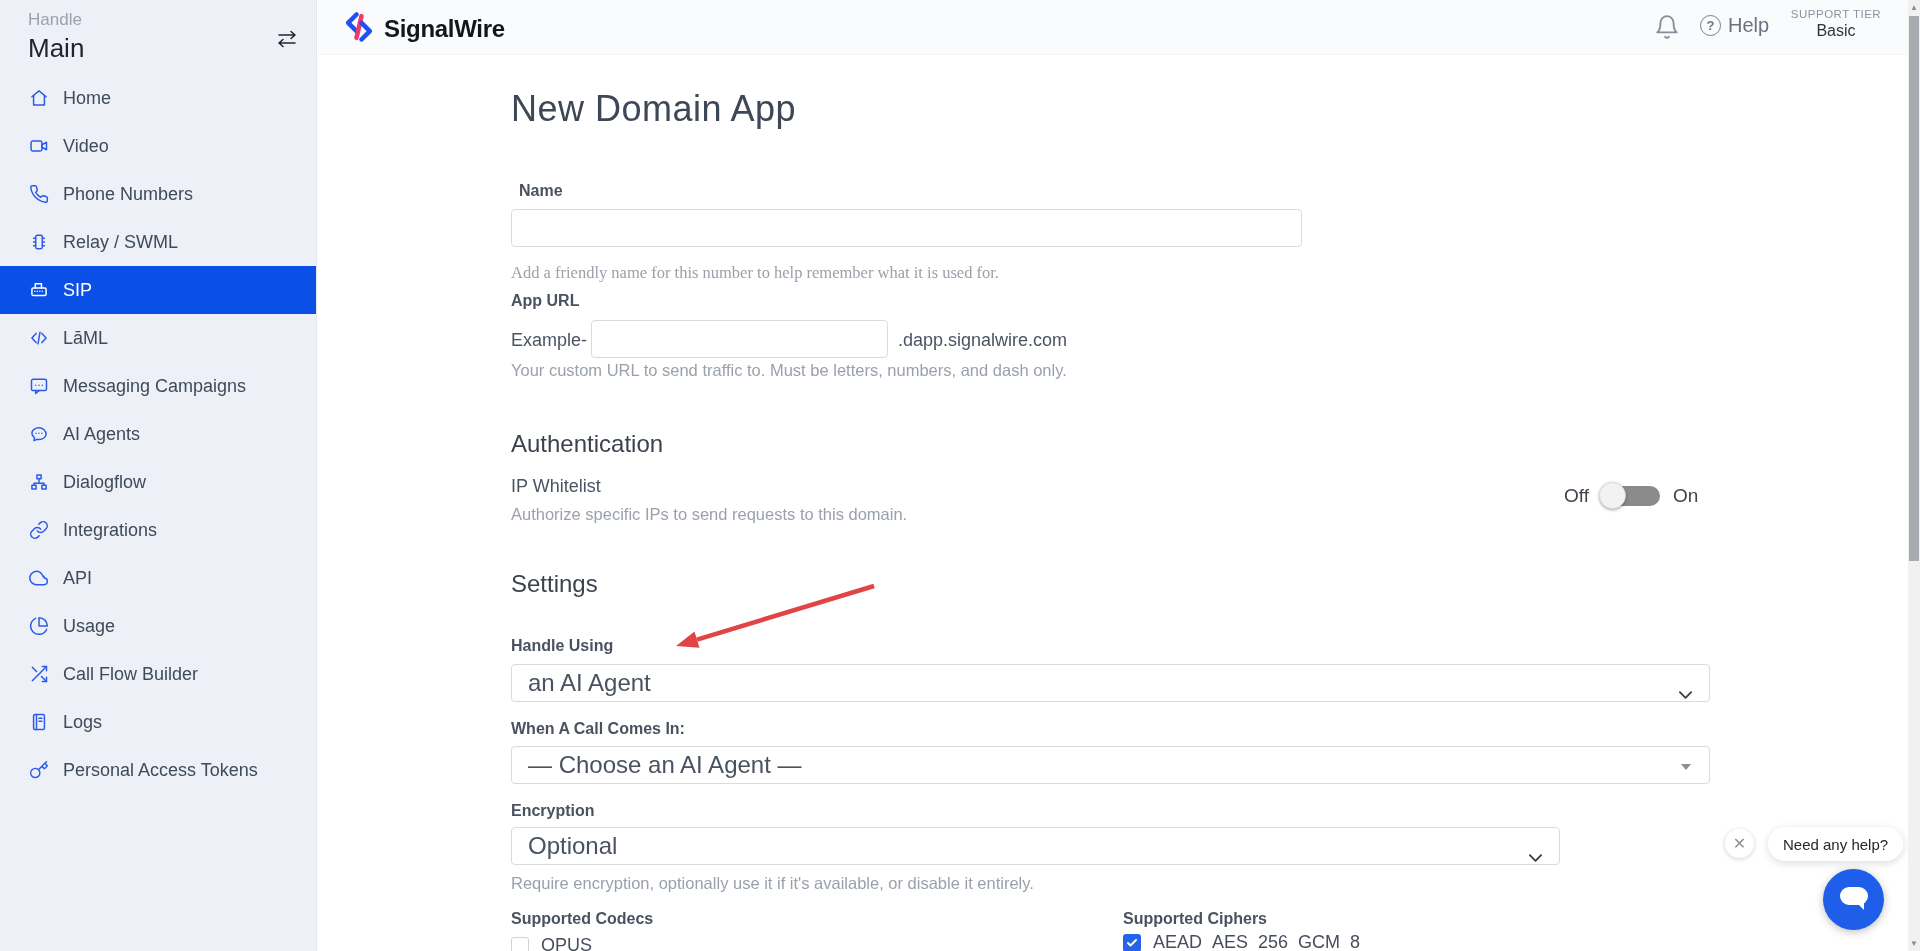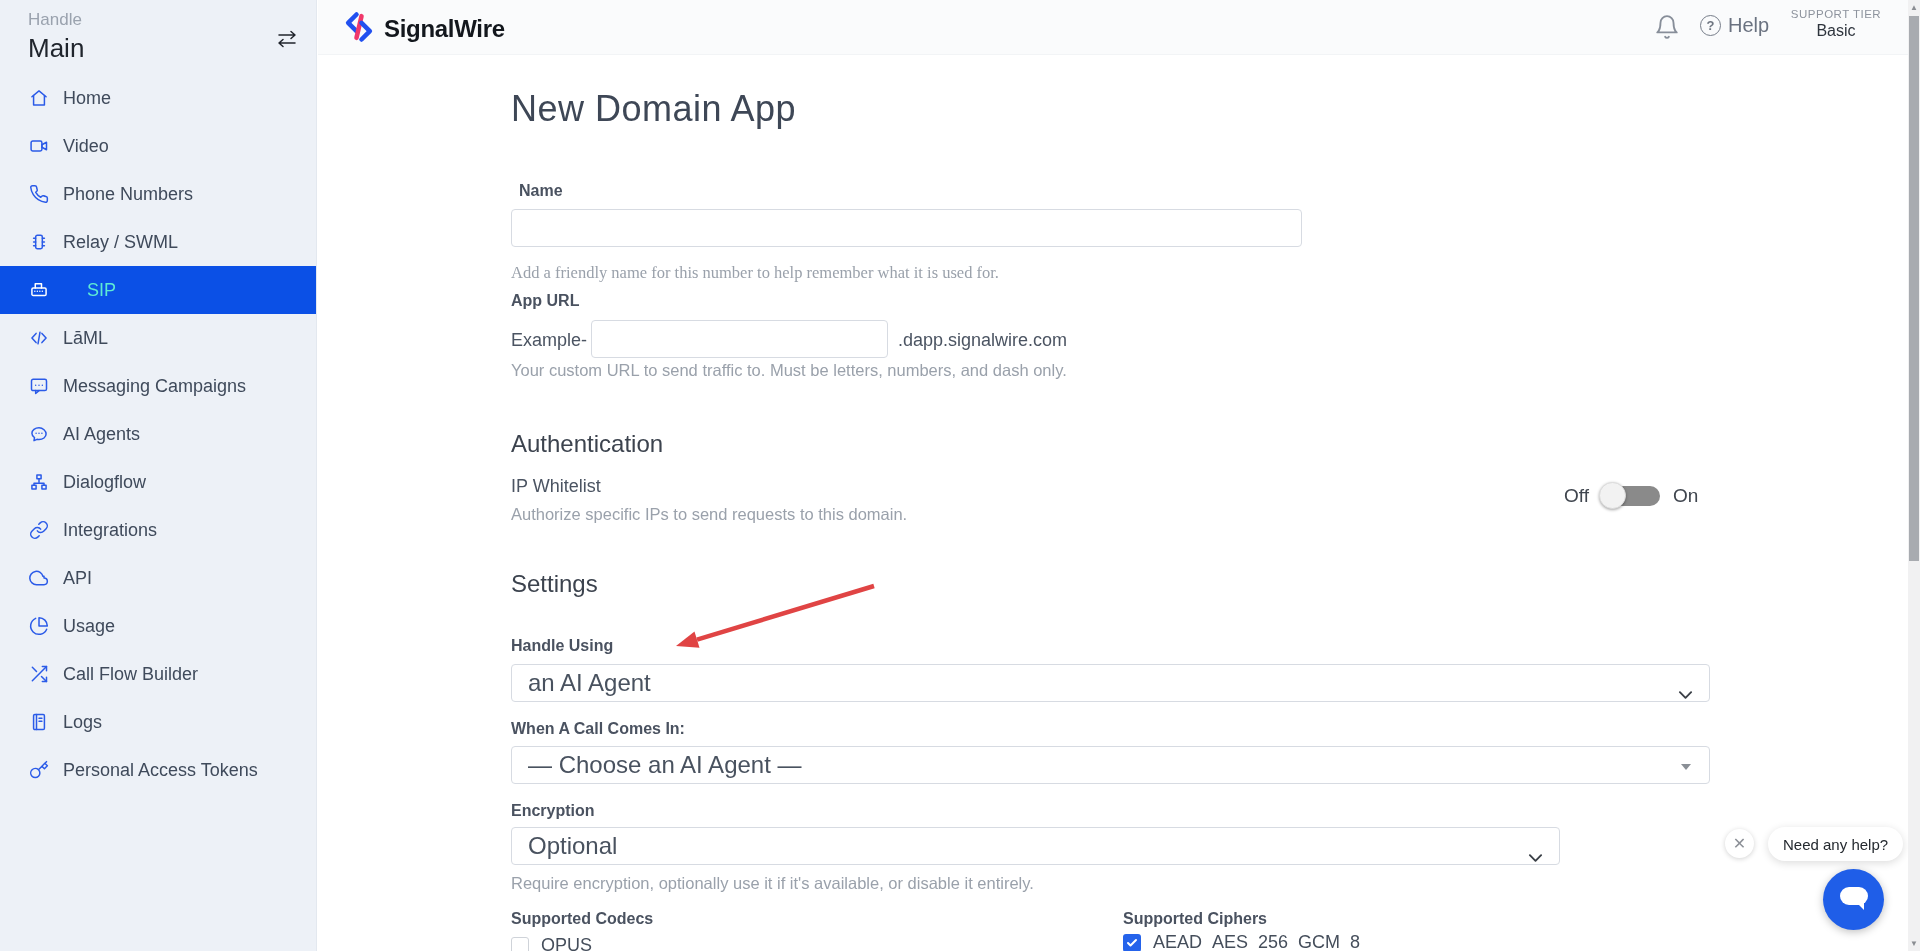--- a/index.html
+++ b/index.html
@@ -13,21 +13,21 @@
   .side-head { position:relative; height:68px; padding:10px 0 0 28px; }
   .project-label { font-size:17px; color:#9aa2ae; }
   .project-name { font-size:26px; color:#20252d; margin-top:3px; }
   .collapse-btn { position:absolute; right:18px; top:30px; width:22px; height:18px; cursor:pointer; }
   .nav { position:absolute; top:74px; left:0; right:0; }
   .nav-item { display:flex; align-items:center; height:48px; padding-left:28px; cursor:pointer;
               color:#3f4a5b; font-size:18px; }
   .nav-item .nav-icon { width:22px; height:22px; margin-right:13px; display:inline-flex;
                         align-items:center; justify-content:center; }
   .nav-item .nav-icon svg { width:20px; height:20px; }
-  .nav-item.active { background:#0b50e6; color:#5eead4;gap:24px; }
+  .nav-item.active { background:#0b50e6; color:#ffffff; }
 
   
   .topbar { position:absolute; left:318px; top:0; width:1590px; height:55px; background:#fafbfc;
             border-bottom:1px solid #f2f4f6; }
   .brand { position:absolute; left:26px; top:11px; display:flex; align-items:center; gap:10px; }
   .brand-text { font-size:24px; font-weight:700; color:#13171d; letter-spacing:-0.3px; }
   .bell { position:absolute; left:1336px; top:14px; width:26px; height:26px; cursor:pointer; }
   .help { position:absolute; left:1382px; top:14px; display:flex; align-items:center; gap:7px;
           cursor:pointer; color:#6a7280; font-size:20px; }
   .qmark { width:21px; height:21px; border:1.7px solid #767d89; border-radius:50%;

